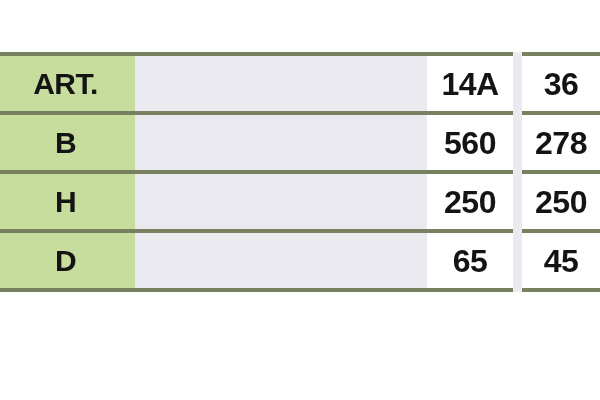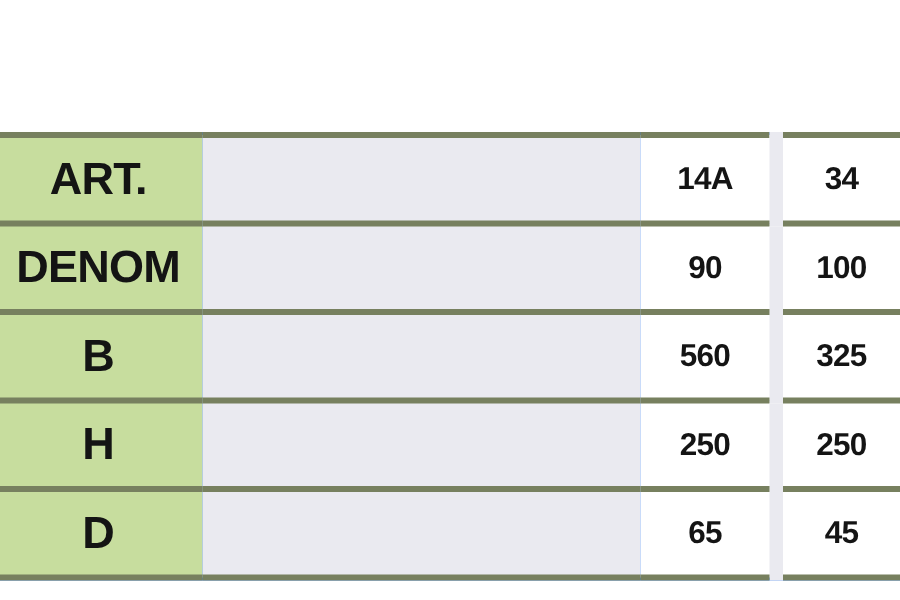--- a/index.html
+++ b/index.html
@@ -23,22 +23,21 @@
   }
 
   
   #spec-table {
     position: absolute;
     left: 0;
     top: 52px;
     width: 600px;
     border-collapse: collapse;
     table-layout: fixed;
-    background: #3b82f6;
-    margin-top: 36px;
+    background: #e5e5e5;
   }
 
   #spec-table tr {
     height: 59px;
   }
 
   #spec-table td {
     padding: 0;
     margin: 0;
     text-align: center;
@@ -71,21 +70,21 @@
   
   .col-blank {
     width: 292px;
     background: #eaeaf0;
   }
 
   
   .col-value {
     width: 86px;
     background: #ffffff;
-    font-size: 21px;
+    font-size: 32px;
   }
   .col-value-1 {
     border-right: 9px solid #eaeaf0;
   }
   .col-value-2 {
     width: 78px;
   }
 </style>
 </head>
 <body>
@@ -94,39 +93,31 @@
 
   <table id="spec-table">
     <tbody>
 
       <tr>
         <td class="col-label">
             <span class="label-text">ART.</span>
           </td>
         <td class="col-blank"></td>
         <td class="col-value col-value-1">14A</td>
-        <td class="col-value col-value-2">34</td>
+        <td class="col-value col-value-2">36</td>
       </tr>
 
-      <tr>
-        <td class="col-label">
-            <span class="label-text">DENOM</span>
-          </td>
-        <td class="col-blank"></td>
-        <td class="col-value col-value-1">90</td>
-        <td class="col-value col-value-2">100</td>
-      </tr>
 
       <tr>
         <td class="col-label">
             <span class="label-text">B</span>
           </td>
         <td class="col-blank"></td>
         <td class="col-value col-value-1">560</td>
-        <td class="col-value col-value-2">325</td>
+        <td class="col-value col-value-2">278</td>
       </tr>
 
       <tr>
         <td class="col-label">
             <span class="label-text">H</span>
           </td>
         <td class="col-blank"></td>
         <td class="col-value col-value-1">250</td>
         <td class="col-value col-value-2">250</td>
       </tr>

